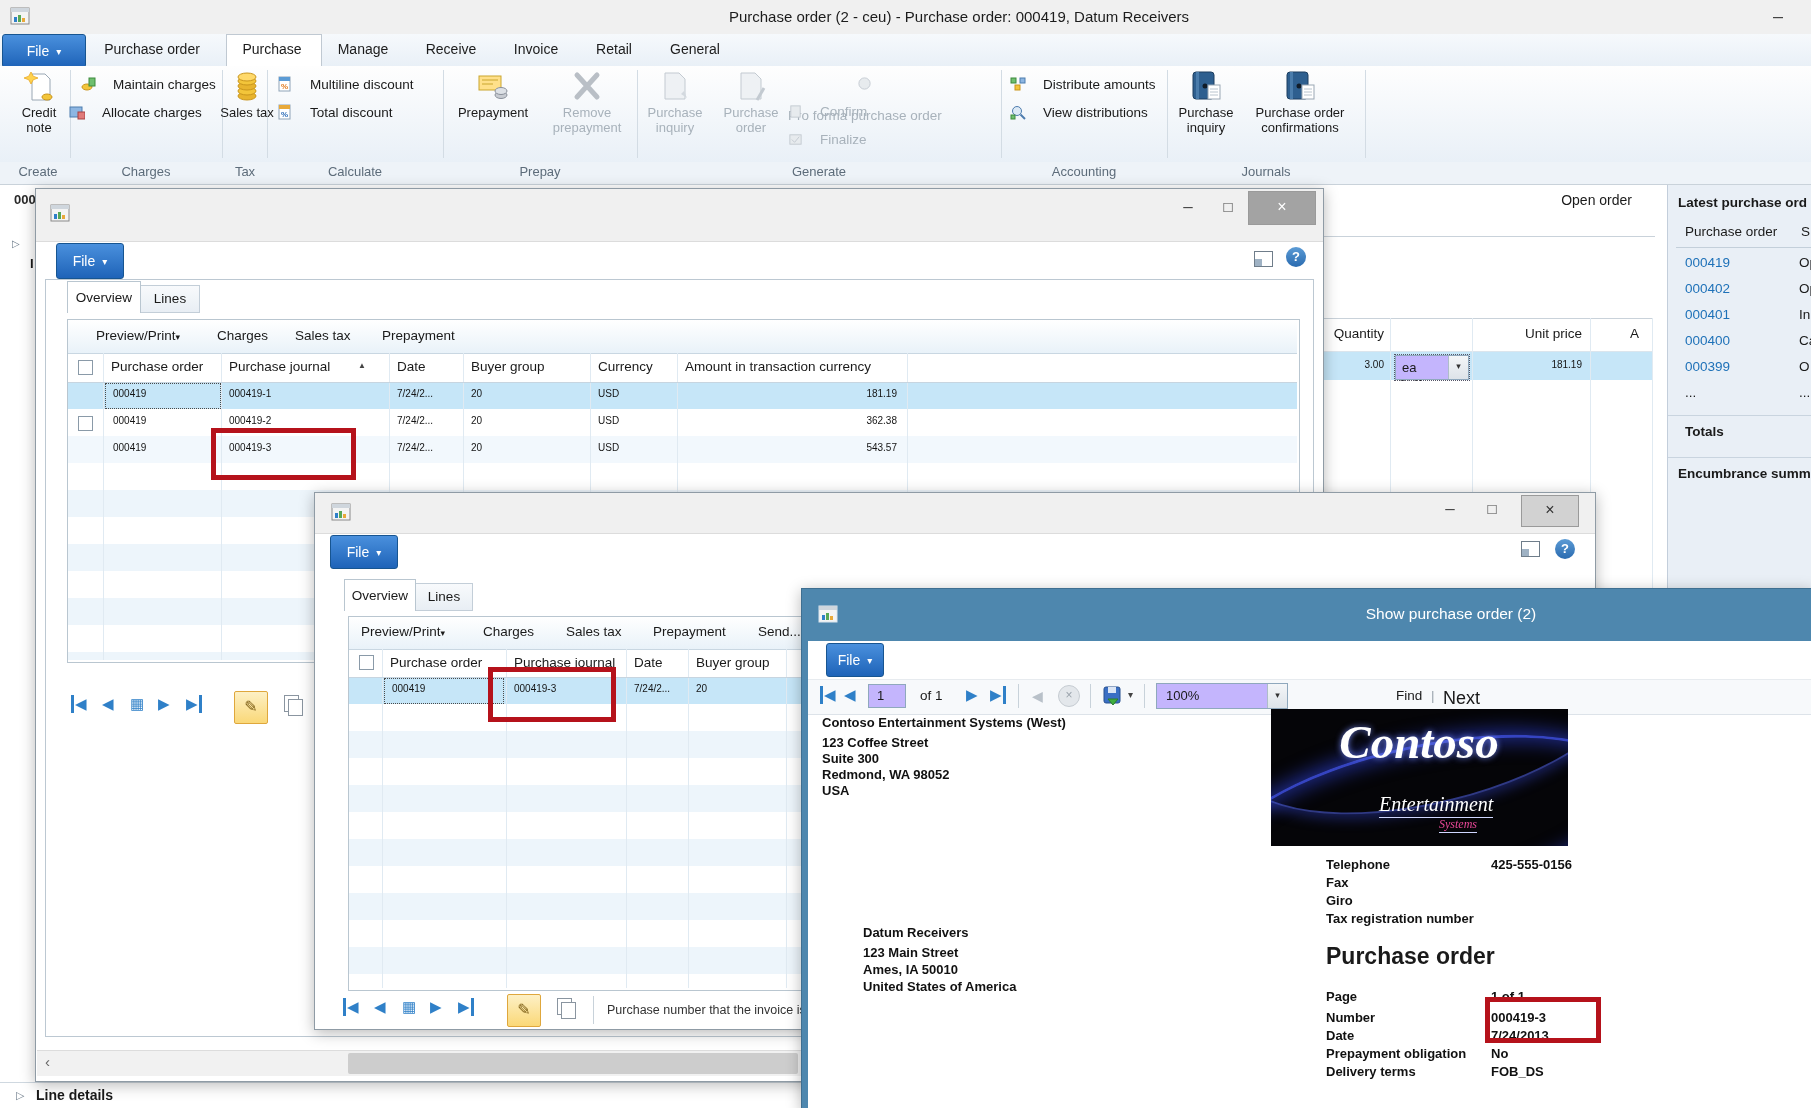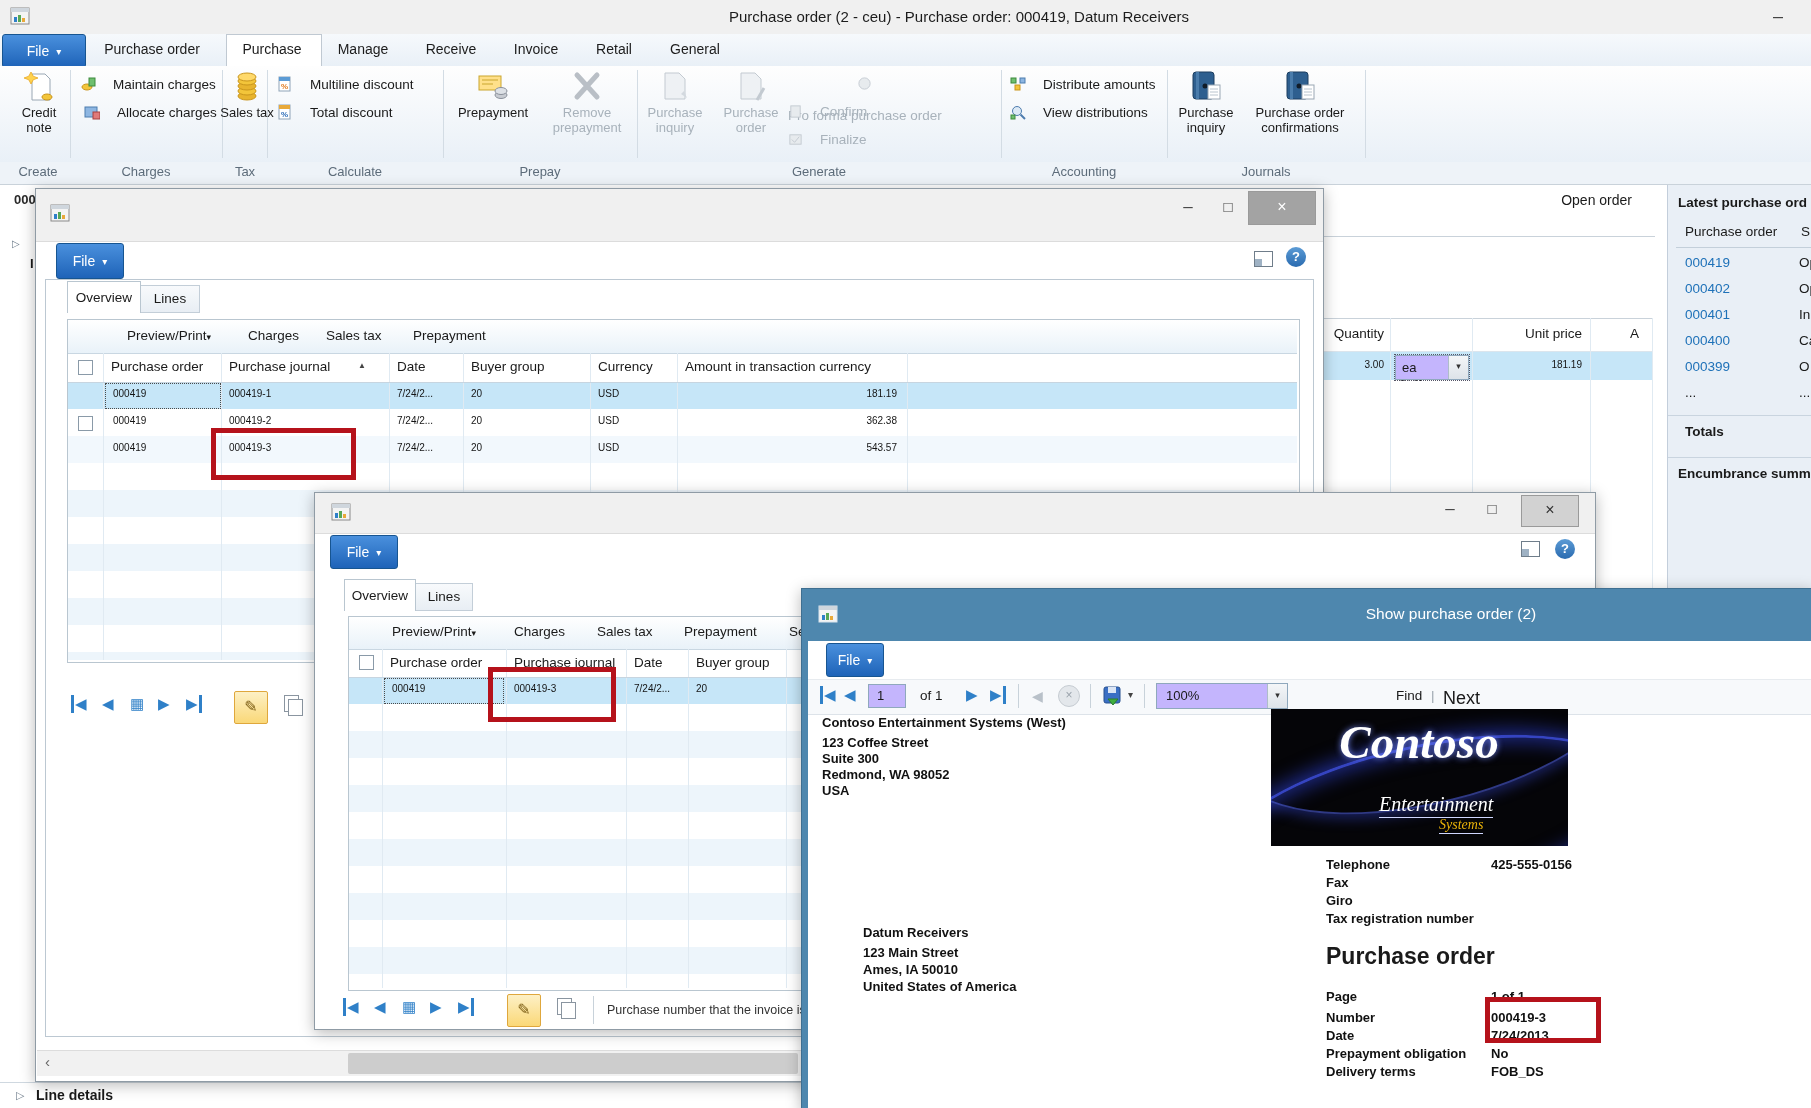--- a/index.html
+++ b/index.html
@@ -20,21 +20,21 @@
   .bigbtn{position:absolute;top:70px;display:flex;flex-direction:column;align-items:center;text-align:center;
           font-size:13px;line-height:15px;gap:3px;}
   .smbtn{position:absolute;display:flex;align-items:center;gap:17px;font-size:13.5px;}
   .disab{color:#a8b2bb;}
   .grplabel{position:absolute;top:164px;transform:translateX(-50%);font-size:13px;color:#5d6c7a;}
   .tab{position:absolute;font-size:13.5px;text-align:center;}
   .tab.on{background:#fff;border:1px solid #b9c6d0;border-bottom:none;z-index:2;}
   .tab.off{background:linear-gradient(#f8fafc,#e8eef4);border:1px solid #c3ced8;}
   .panel{position:absolute;border:1px solid #b9c6d0;background:#fff;}
   .gtoolbar{position:absolute;background:linear-gradient(#ffffff,#e9f2f9);border-bottom:1px solid #c9d7e2;}
-  .glink{position:absolute;font-size:13.5px;color:#1a1a1a;cursor:default;margin-left:31px;}
+  .glink{position:absolute;font-size:13.5px;color:#1a1a1a;cursor:default;}
   .ghead{position:absolute;border-bottom:1px solid #c7d5e0;background:#fff;}
   .ghtxt{position:absolute;font-size:13.5px;color:#1a1a1a;}
   .cellt{position:absolute;font-size:10px;color:#141414;}
   .vline{position:absolute;width:1px;background:#e0eaf2;}
   .chk{position:absolute;width:13px;height:13px;border:1px solid #8a9aa8;background:#fff;}
   .dotcell{position:absolute;border:1px dotted #4a4a4a;}
   .stripes{position:absolute;background:repeating-linear-gradient(to bottom,#ffffff 0 27px,#edf5fb 27px 54px);}
   .redbox{position:absolute;border:5px solid #b5121b;z-index:9;}
   .navg{position:absolute;color:#2f80c8;font-size:15px;}
   .navbarL{border-left:3px solid #2f80c8;padding-left:1px;}
@@ -111,21 +111,21 @@
     </div>
     <span class="grplabel" style="left:38px;">Create</span>
 
     <div class="smbtn" style="left:80px;top:76px;">
       <svg width="16" height="16" viewBox="0 0 16 16">
           <ellipse cx="7" cy="11" rx="5" ry="3" fill="#f3c53a" stroke="#c9951c"></ellipse>
           <rect x="9" y="2" width="6" height="8" fill="#6fbf6f" stroke="#3d8a3d"></rect>
         </svg>
       <span>Maintain charges</span>
     </div>
-    <div class="smbtn" style="left:84px;top:104px;">
+    <div class="smbtn" style="left:69px;top:104px;">
       <svg width="16" height="16" viewBox="0 0 16 16">
           <rect x="1" y="3" width="12" height="10" fill="#8db6e2" stroke="#4d7cae"></rect>
           <rect x="9" y="8" width="7" height="7" fill="#e07a7a" stroke="#a84040"></rect>
         </svg>
       <span>Allocate charges</span>
     </div>
     <span class="grplabel" style="left:146px;">Charges</span>
 
     <div class="bigbtn" style="left:219px;width:56px;">
       <svg width="32" height="32" viewBox="0 0 32 32">
@@ -525,21 +525,21 @@
     <span class="t repfield bold" style="left:20px;top:146px;">123 Coffee Street</span>
     <span class="t repfield bold" style="left:20px;top:162px;">Suite 300</span>
     <span class="t repfield bold" style="left:20px;top:178px;">Redmond, WA 98052</span>
     <span class="t repfield bold" style="left:20px;top:194px;">USA</span>
 
     <div class="abs" style="left:469px;top:120px;width:297px;height:137px;background:#050508;overflow:hidden;">
       <div class="abs" style="left:-60px;top:36px;width:420px;height:150px;border:3px solid rgba(70,90,255,.75);border-radius:50%;transform:rotate(-12deg);box-shadow:0 0 18px 6px rgba(50,70,230,.55), inset 0 0 18px 6px rgba(50,70,230,.5);"></div>
       <div class="abs" style="left:-40px;top:-70px;width:400px;height:160px;border:2px solid rgba(90,110,255,.5);border-radius:50%;transform:rotate(-14deg);box-shadow:0 0 14px 4px rgba(60,80,240,.4);"></div>
       <span class="t" style="left:148px;top:6px;transform:translateX(-50%);font-family:'Liberation Serif',serif;font-style:italic;font-weight:bold;font-size:47px;color:#fff;text-shadow:0 0 6px rgba(120,140,255,.9);">Contoso</span>
       <span class="t" style="left:108px;top:84px;font-family:'Liberation Serif',serif;font-style:italic;font-size:20px;color:#fff;border-bottom:1px solid #cfd6ff;padding-bottom:1px;">Entertainment</span>
-      <span class="t" style="left:168px;top:108px;font-family:'Liberation Serif',serif;font-style:italic;font-size:14px;color:#eab308;border-bottom:1px solid #cfd6ff;">Systems</span>
+      <span class="t" style="left:168px;top:108px;font-family:'Liberation Serif',serif;font-style:italic;font-size:12px;color:#ec4899;border-bottom:1px solid #cfd6ff;">Systems</span>
     </div>
 
     <span class="t repfield bold" style="left:524px;top:268px;">Telephone</span>
     <span class="t repfield bold" style="left:689px;top:268px;">425-555-0156</span>
     <span class="t repfield bold" style="left:524px;top:286px;">Fax</span>
     <span class="t repfield bold" style="left:524px;top:304px;">Giro</span>
     <span class="t repfield bold" style="left:524px;top:322px;">Tax registration number</span>
 
     <span class="t repfield bold" style="left:61px;top:336px;">Datum Receivers</span>
     <span class="t repfield bold" style="left:61px;top:356px;">123 Main Street</span>

